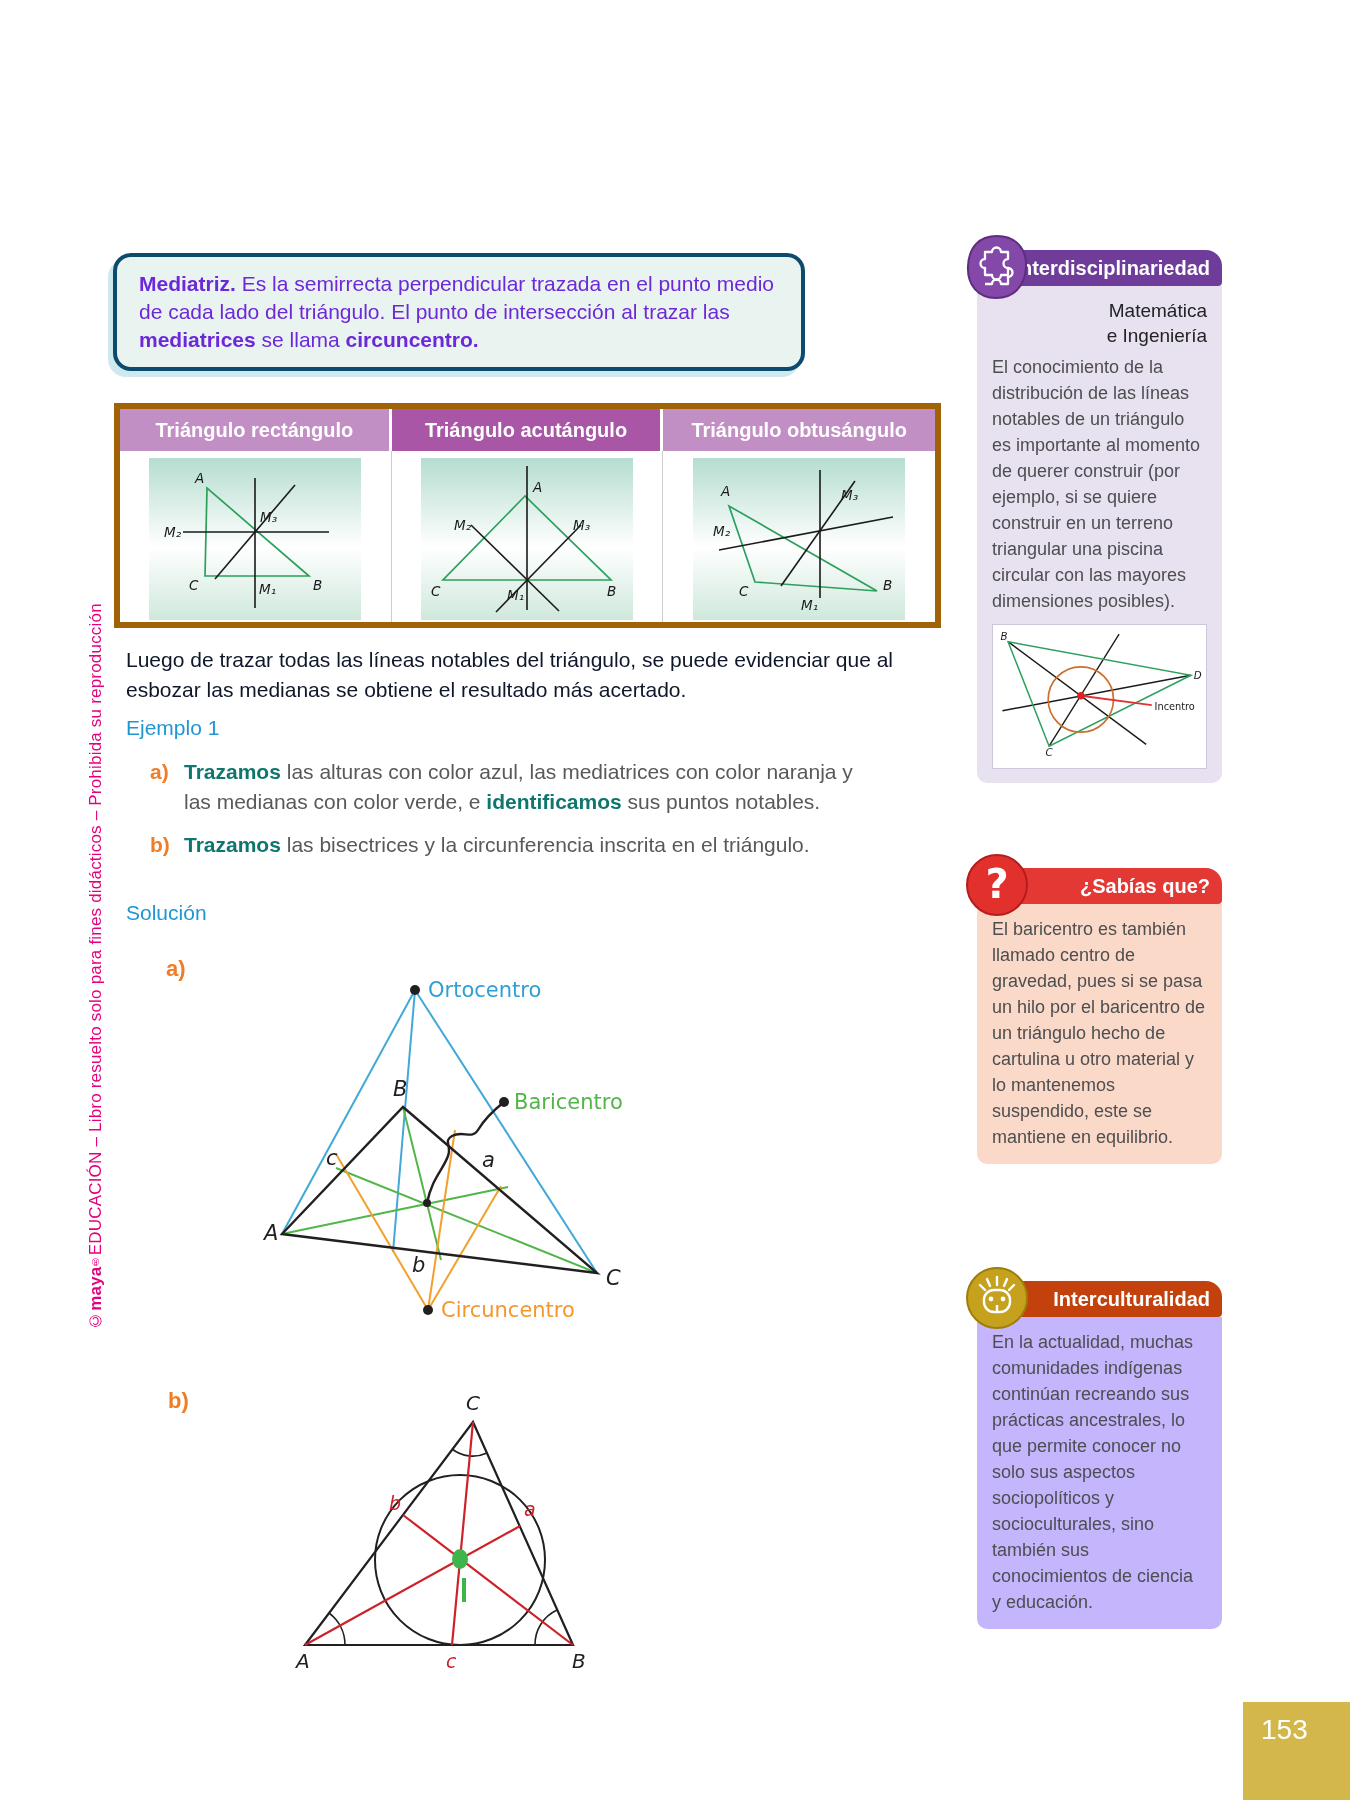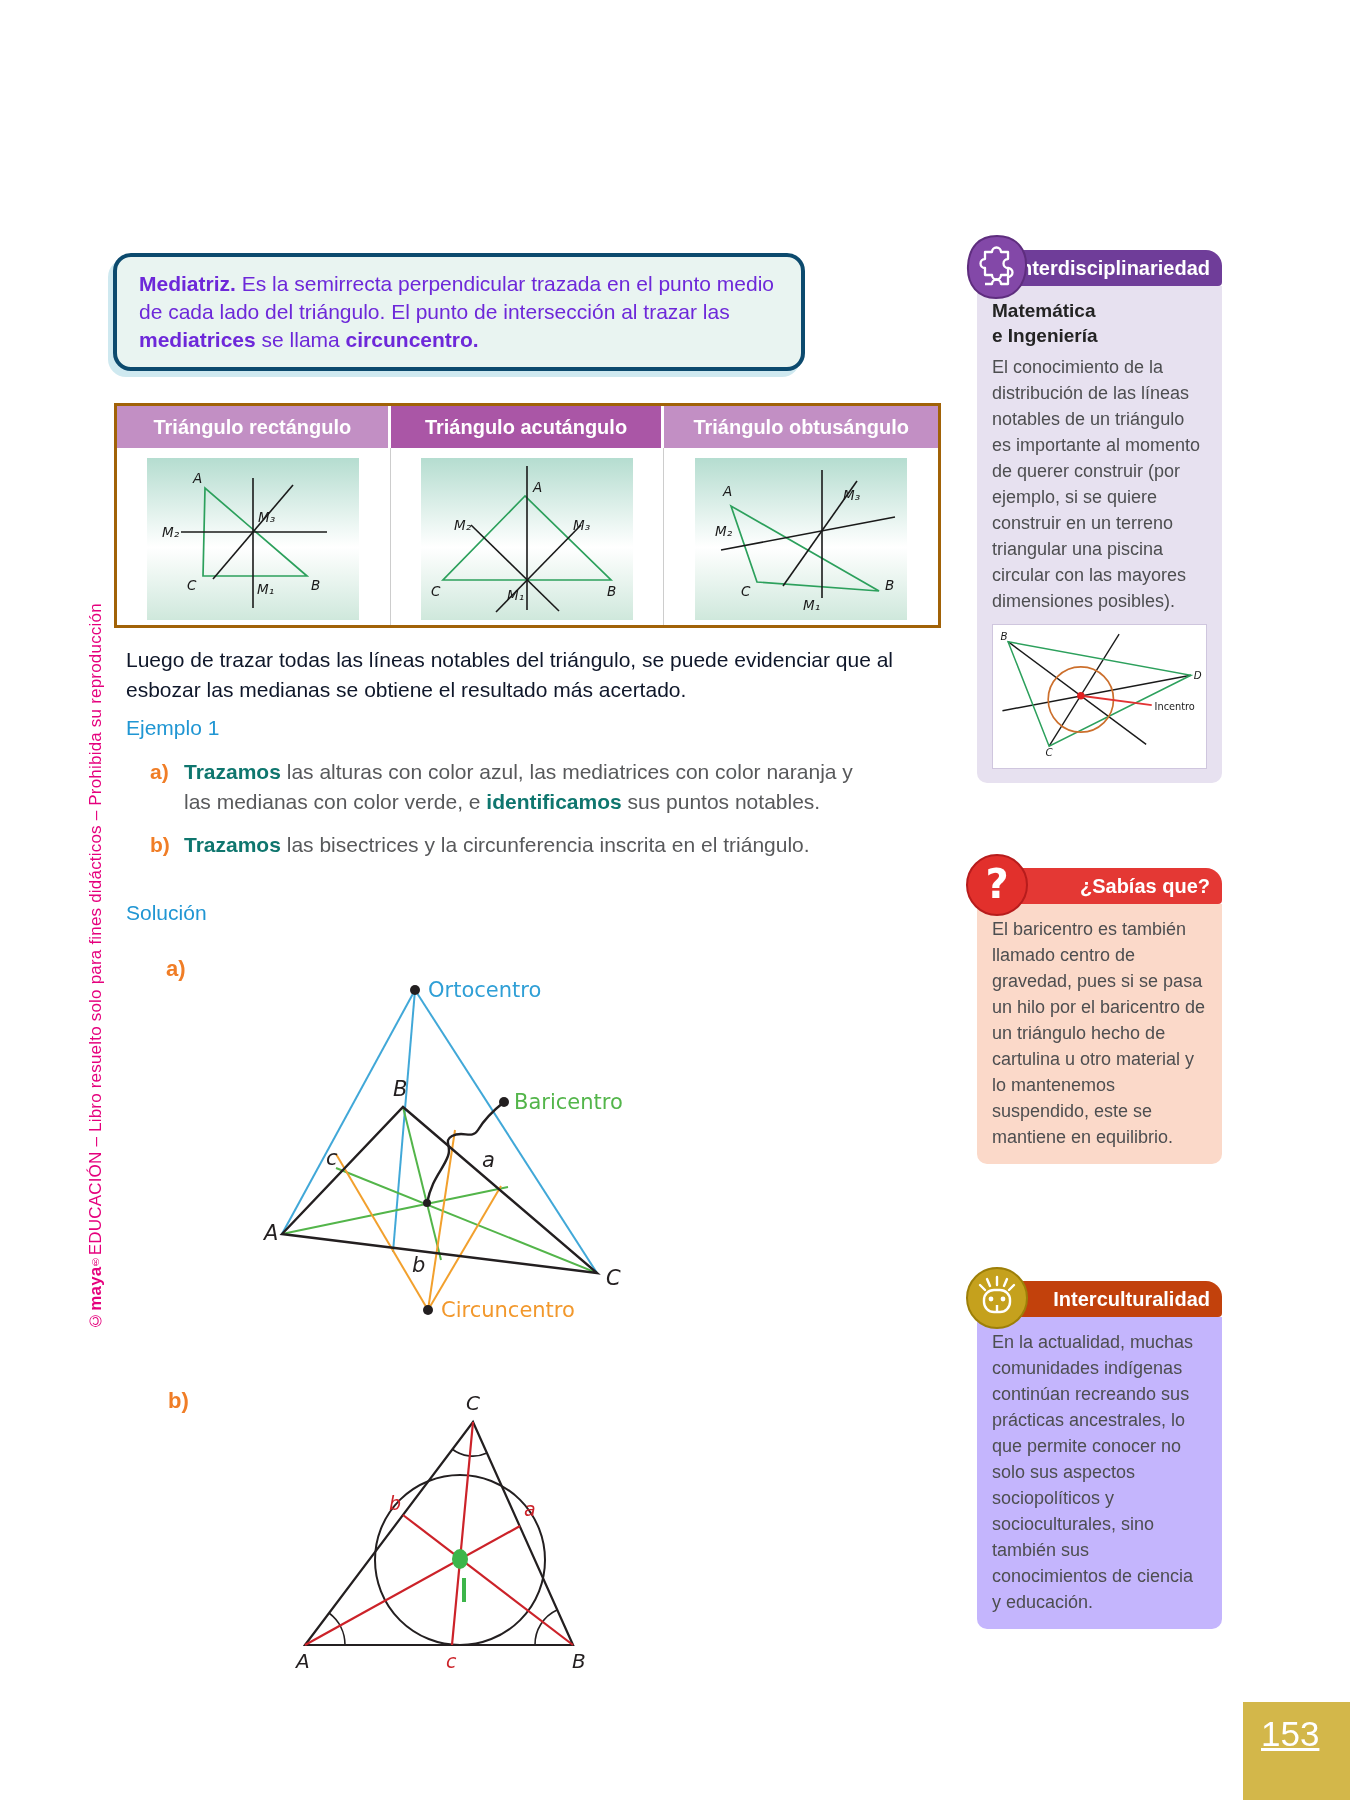--- a/index.html
+++ b/index.html
@@ -20,21 +20,21 @@
   .defbox {
     position:absolute; left:113px; top:253px; width:692px; min-height:106px;
     background:#e9f4f1; border:4px solid #0c4a6e; border-radius:18px;
     box-shadow:-5px 6px 0 #cfe9f0;
     padding:13px 22px; font-size:21px; line-height:28px; color:#6d28d9;
   }
   .defbox .b { font-weight:bold; }
   
   .lines-table {
     position:absolute; left:114px; top:403px; width:827px; height:225px;
-    border:3px solid #a16207; background:#fff;
+    border:6px solid #a16207; background:#fff;
     display:grid; grid-template-columns:1fr 1fr 1fr; grid-template-rows:42px 1fr;
   }
   .lines-th {
     color:#fff; font-weight:bold; font-size:20px;
     display:flex; align-items:center; justify-content:center;
     border-right:3px solid #fff;
   }
   .lines-th:nth-child(3) { border-right:none; }
   .th-light { background:#c28fc4; }
   .th-dark  { background:#aa56a6; }
@@ -59,26 +59,26 @@
     display:flex; align-items:center; justify-content:flex-end; padding-right:12px;
   }
   .note-body { border-radius:0 0 10px 10px; padding:12px 15px 14px 15px; font-size:18px; line-height:26px; color:#4d4e50; }
   .note-icon { position:absolute; left:-35px; top:-16px; width:64px; height:66px; }
   .hdr-purple { background:#6f3d99; }
   .body-purple { background:#e7e1f0; }
   .hdr-red { background:#e43834; }
   .body-red { background:#fbd9c9; }
   .hdr-gold { background:#c2410c; }
   .body-gold { background:#c4b5fd; }
-  .note-sub { text-align:left; font-weight:bold; color:#232323; font-size:19px; line-height:25px; margin-bottom:6px; }
+  .note-sub { text-align:right; font-weight:normal; color:#232323; font-size:19px; line-height:25px; margin-bottom:6px; }
   .incentro-figure { background:#fff; border:1px solid #cfc6de; margin-top:10px; padding:2px; }
   
   .pagenum {
     position:absolute; left:1243px; top:1702px; width:107px; height:98px;
-    background:#d3b74a; color:#fff; font-size:35px; padding:12px 0 0 18px;text-decoration:underline;
+    background:#d3b74a; color:#fff; font-size:28px; padding:12px 0 0 18px;
   }
   svg text { font-family:"DejaVu Sans","Liberation Sans",sans-serif; }
   .abs { position:absolute; }
 </style>
 </head>
 <body>
 
 <div class="copyright">
   <span>©</span><span class="brand">maya</span><span class="reg">®</span><span>EDUCACIÓN – Libro resuelto solo para fines didácticos – Prohibida su reproducción</span>
 </div>

